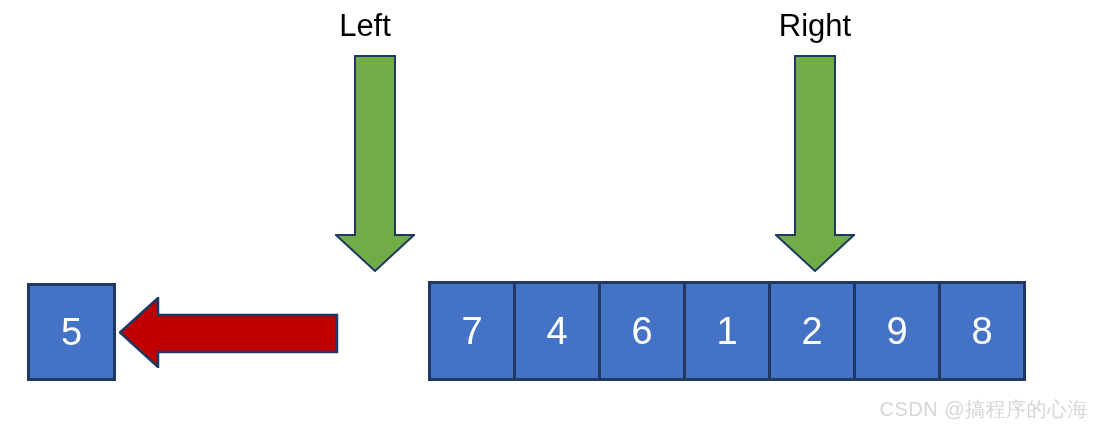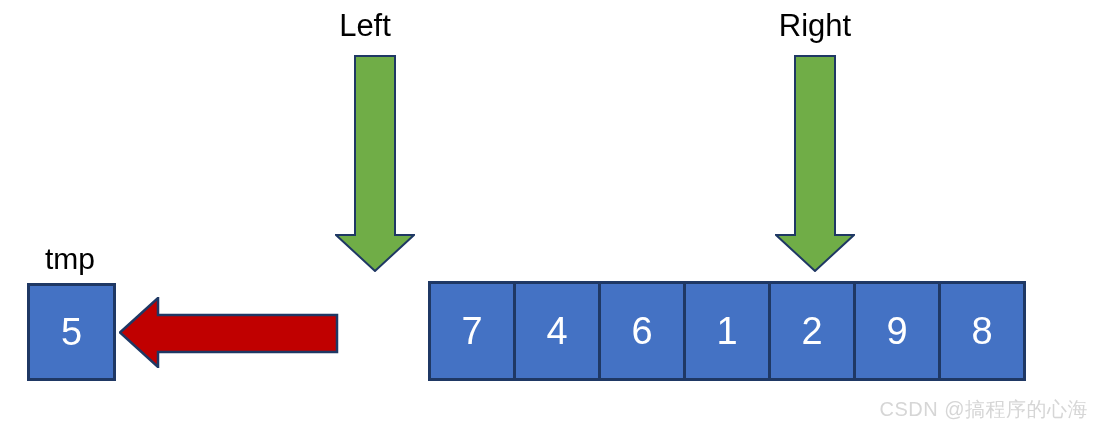--- a/index.html
+++ b/index.html
@@ -90,21 +90,20 @@
   <div class="pointer-label label-right">Right</div>
 
   <svg class="arrow-svg green-arrow arrow-down-left" viewBox="0 0 80 217" preserveAspectRatio="none">
     <polygon points="20,1 60,1 60,180 79,180 40,216 1,180 20,180"></polygon>
   </svg>
 
   <svg class="arrow-svg green-arrow arrow-down-right" viewBox="0 0 80 217" preserveAspectRatio="none">
     <polygon points="20,1 60,1 60,180 79,180 40,216 1,180 20,180"></polygon>
   </svg>
 
-  <div class="pointer-label label-tmp">tmp</div>
 
   <div class="cell tmp-cell">
     <span>5</span>
   </div>
 
   <svg class="arrow-svg red-arrow arrow-left-red" viewBox="0 0 220 71" preserveAspectRatio="none">
     <polygon points="1,35.5 39,1 39,18 218,18 218,55 39,55 39,70"></polygon>
   </svg>
 
   <div class="array-row">

